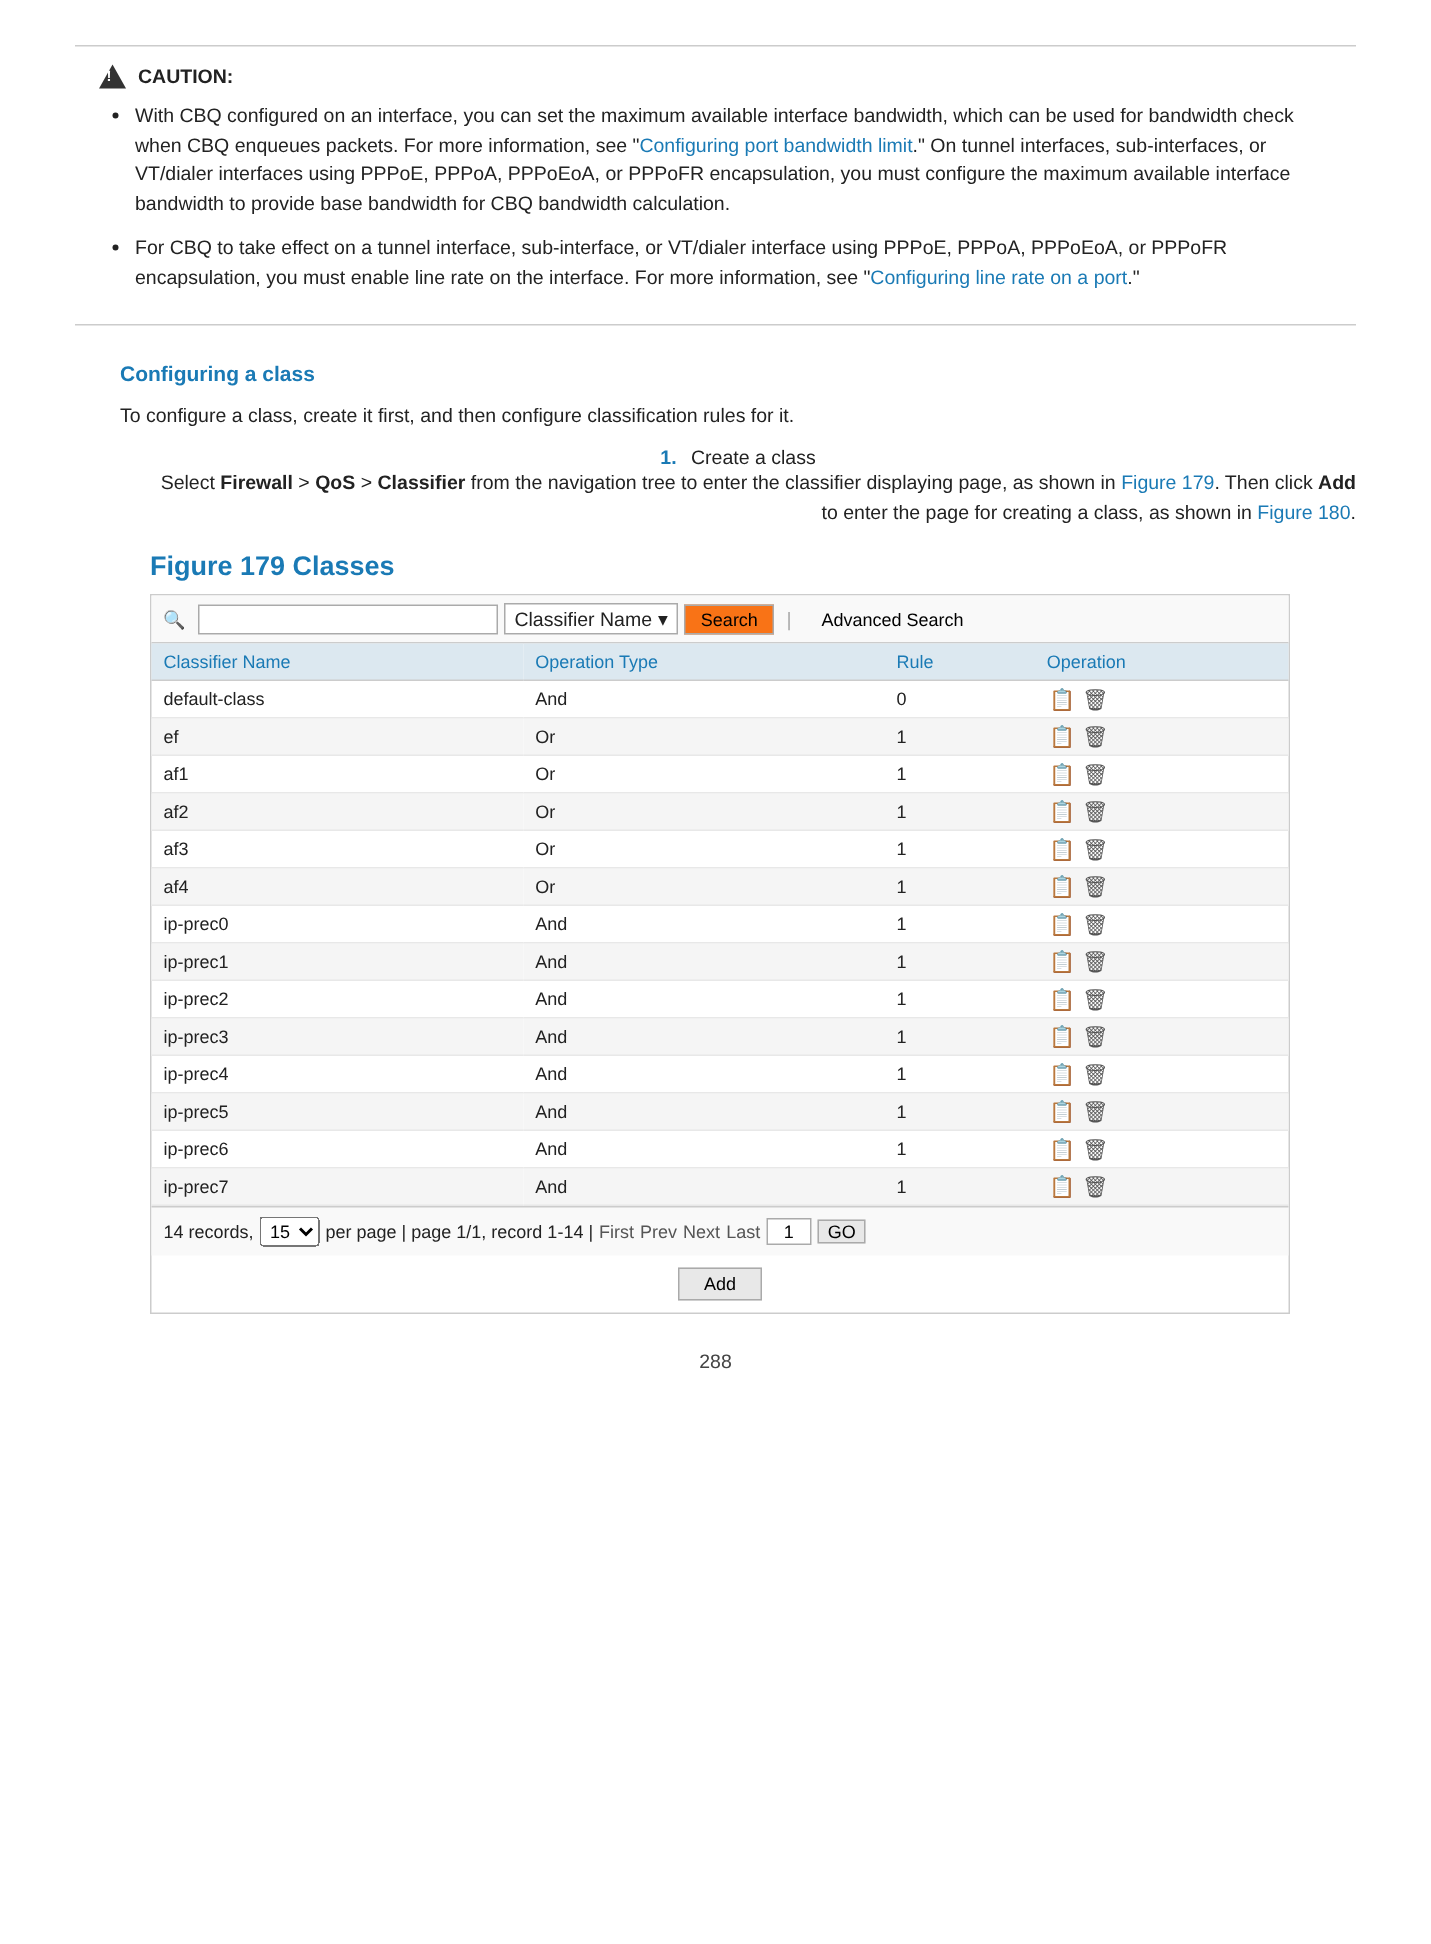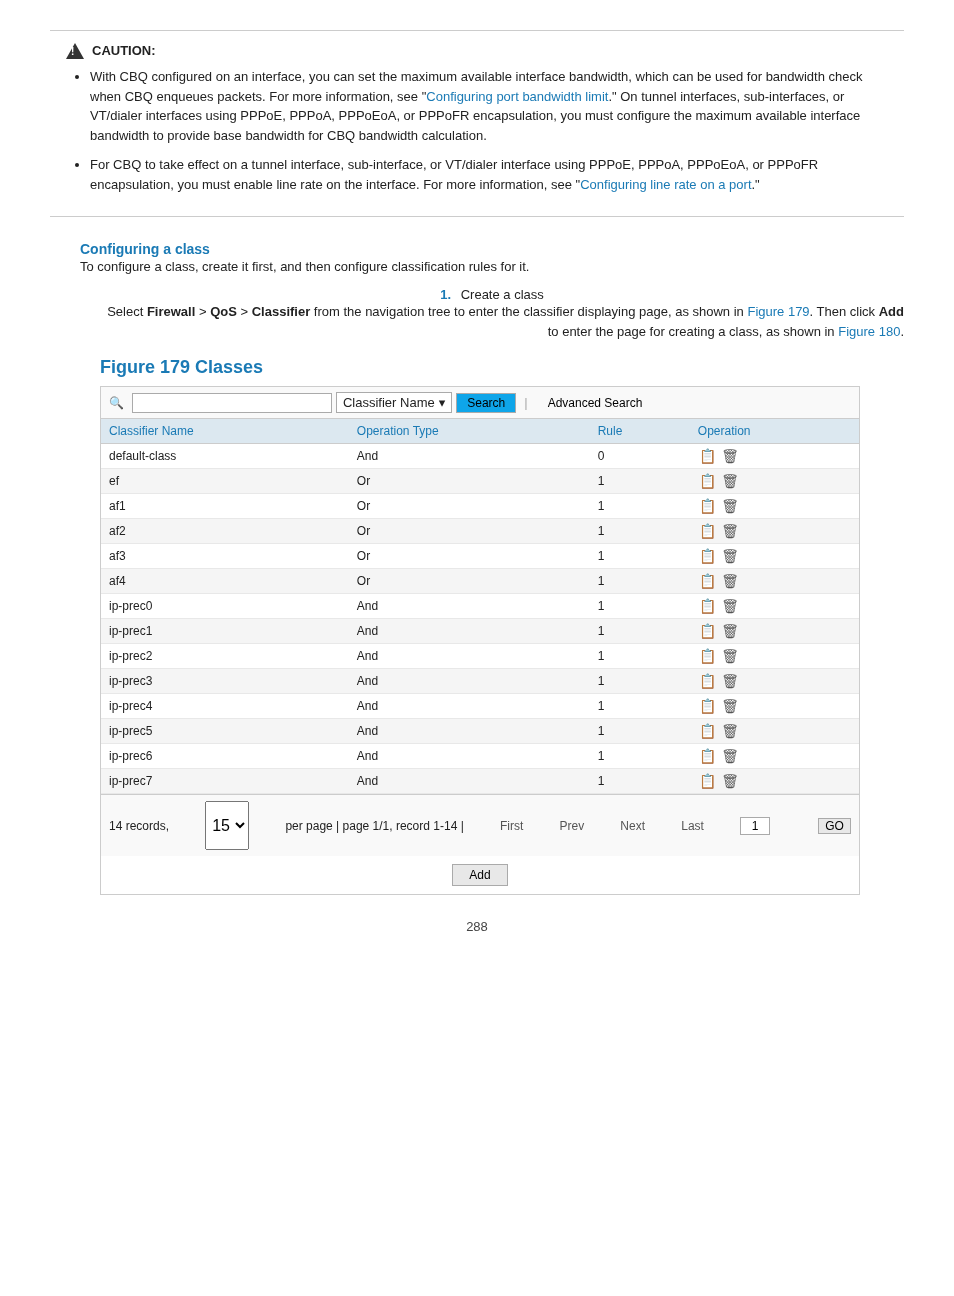--- a/index.html
+++ b/index.html
@@ -50,20 +50,21 @@
     .caution-box li {
       margin-bottom: 10px;
       line-height: 1.5;
     }
     a { color: #1a7ab5; text-decoration: none; }
 
     .section-title {
       color: #1a7ab5;
       font-size: 14px;
       font-weight: bold;
+      margin-bottom: 10px;
     }
 
     .section-body {
       margin-left: 30px;
     }
 
     .step-text {
       margin-bottom: 4px;
       line-height: 1.5;
     }
@@ -121,21 +122,21 @@
       display: flex;
       align-items: center;
       background: #fff;
       border: 1px solid #aaa;
       padding: 2px 6px;
       gap: 4px;
       cursor: pointer;
     }
 
     .search-btn {
-      background: #0ea5e9;
+      background: #f97316;
       border: 1px solid #aaa;
       padding: 2px 10px;
       cursor: pointer;
       font-size: 12px;
     }
 
     .advanced-link {
       color: #000000;
       font-size: 12px;
       cursor: pointer;
@@ -174,31 +175,31 @@
       display: inline-block;
       margin: 0 2px;
       font-size: 14px;
       cursor: pointer;
       color: #555;
     }
 
     .pagination-bar {
       display: flex;
       align-items: center;
-      justify-content: space-between;
+      justify-content: flex-start;
       padding: 6px 8px;
       background: #f9f9f9;
       border-top: 1px solid #ccc;
       gap: 4px;
       font-size: 12px;
     }
 
     .pagination-bar select {
-      font-size: 16px;
-      padding: 14px 2px;
+      font-size: 12px;
+      padding: 1px 2px;
     }
 
     .pagination-link {
       color: #555;
       cursor: pointer;
     }
 
     .pagination-input {
       width: 30px;
       border: 1px solid #aaa;
@@ -206,21 +207,20 @@
       font-size: 12px;
       text-align: center;
     }
 
     .go-btn {
       background: #e8e8e8;
       border: 1px solid #aaa;
       padding: 0 6px;
       cursor: pointer;
       font-size: 12px;
-      margin-left: 12px;
     }
 
     .add-btn-container {
       text-align: center;
       padding: 8px;
     }
 
     .add-btn {
       background: #e8e8e8;
       border: 1px solid #aaa;

